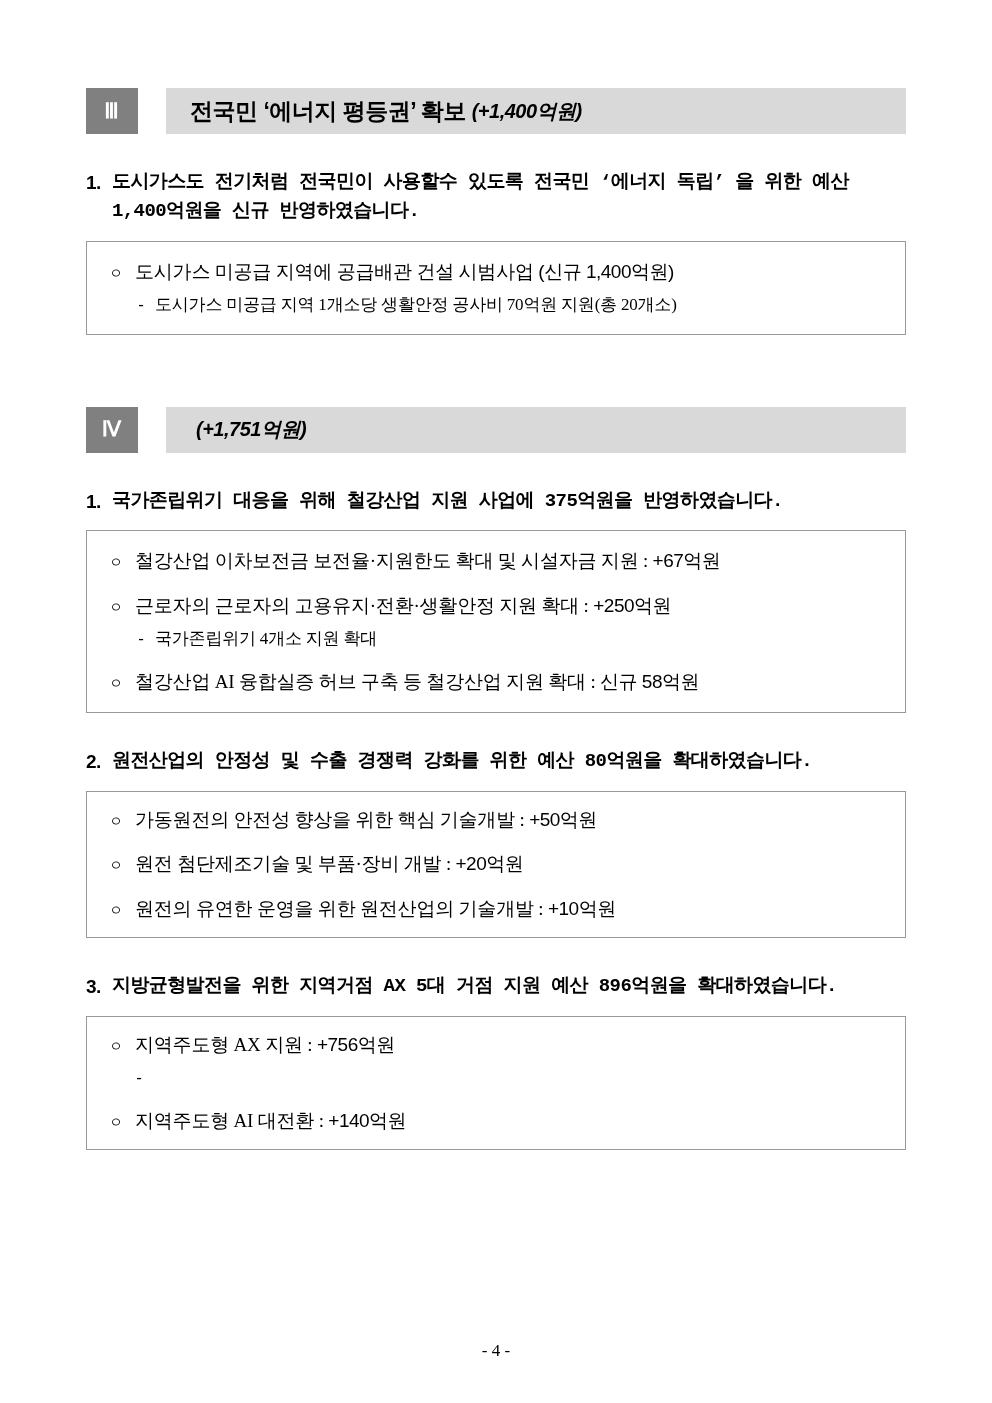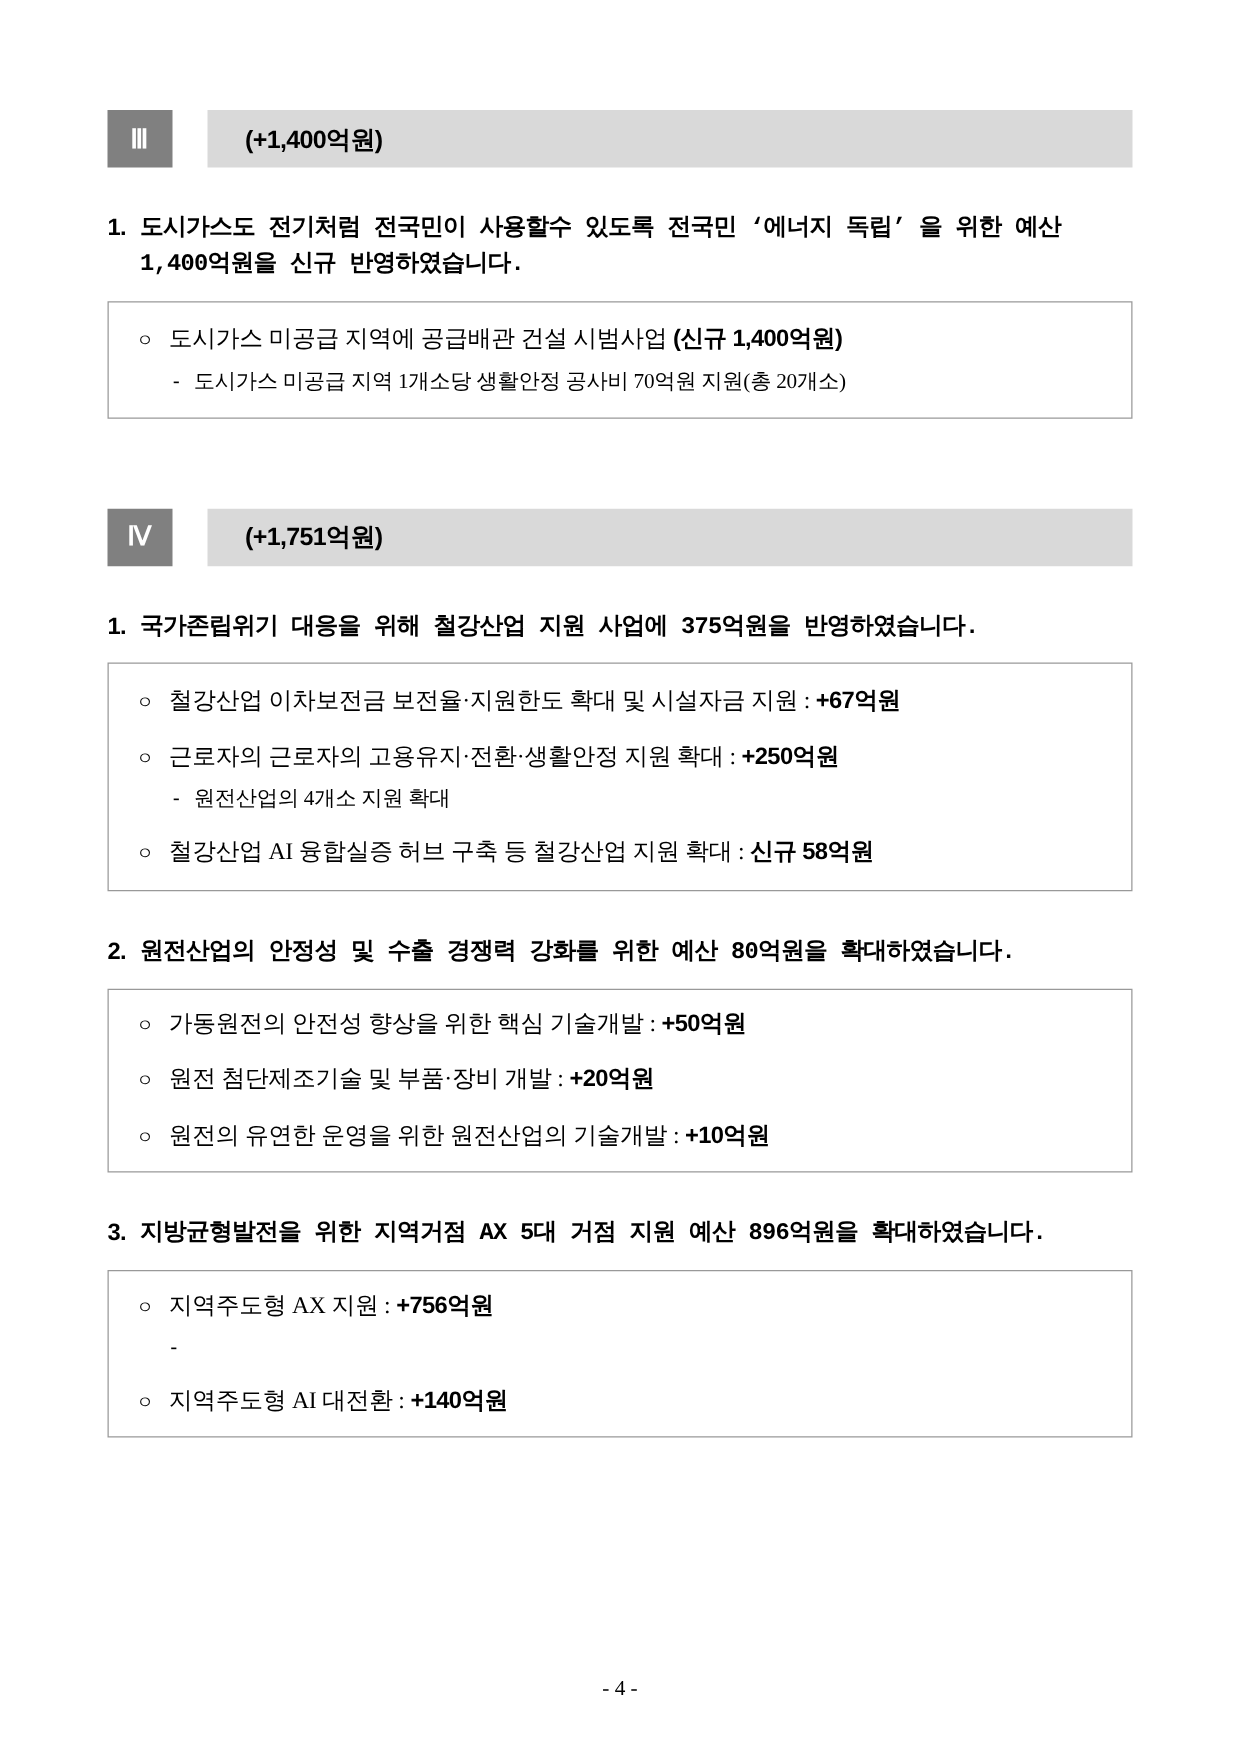--- a/index.html
+++ b/index.html
@@ -55,20 +55,21 @@
     font-weight: bold;
     letter-spacing: -0.5px;
     color: #000;
   }
   .section-title-bar .t-sub {
     font-size: 20px;
     font-weight: bold;
     letter-spacing: -0.5px;
     color: #000;
     margin-left: 6px;
+    font-style: italic;
   }
 
   
   .numbered {
     display: flex;
     font-size: 19px;
     font-weight: bold;
     letter-spacing: -0.6px;
     line-height: 1.55;
     color: #000;
@@ -113,21 +114,21 @@
   }
   .bullet-row .body { flex: 1; }
   .bullet-row.sub {
     padding-left: 18px;
     font-size: 17px;
   }
   .bullet-row.sub2 {
     padding-left: 16px;
     font-size: 16px;
   }
-  .b { font-weight: bold; font-family: "Liberation Sans", sans-serif; letter-spacing: -0.5px;}
+  .b { font-weight: normal; font-family: "Liberation Sans", sans-serif; letter-spacing: -0.5px;}
   .spaced { margin-top: 16px; }
   .spaced-sm { margin-top: 6px; }
 
   .gap-lg { height: 72px; }
 
   .footer {
     position: absolute;
     bottom: 42px;
     left: 0;
     width: 992px;
@@ -138,20 +139,21 @@
   }
 </style>
 </head>
 <body>
 
 <div class="page">
 
   <div class="section-header">
     <div class="section-badge">Ⅲ</div>
     <div class="section-title-bar">
+      <span class="t-main">전국민 ‘에너지 평등권’ 확보</span>
       <span class="t-sub">(+1,400억원)</span>
     </div>
   </div>
 
   <div class="numbered">
     <span class="num">1.</span>
     <span class="txt">도시가스도 전기처럼 전국민이 사용할수 있도록 전국민 ‘에너지 독립’ 을 위한 예산 1,400억원을 신규 반영하였습니다.</span>
   </div>
 
   <div class="box">
@@ -183,21 +185,21 @@
     <div class="bullet-row">
       <span class="mark">ㅇ</span>
       <span class="body"><span>철강산업 이차보전금 보전율·지원한도 확대 및 시설자금 지원 : </span><span class="b">+67억원</span></span>
     </div>
     <div class="bullet-row spaced">
       <span class="mark">ㅇ</span>
       <span class="body"><span>근로자의 근로자의 고용유지·전환·생활안정 지원 확대 : </span><span class="b">+250억원</span></span>
     </div>
     <div class="bullet-row sub spaced-sm">
       <span class="mark dash">-</span>
-      <span class="body">원전산업의 4개소 지원 확대</span>
+      <span class="body">국가존립위기 4개소 지원 확대</span>
     </div>
     <div class="bullet-row spaced">
       <span class="mark">ㅇ</span>
       <span class="body"><span>철강산업 AI 융합실증 허브 구축 등 철강산업 지원 확대 : </span><span class="b">신규 58억원</span></span>
     </div>
   </div>
 
   <div class="numbered">
     <span class="num">2.</span>
     <span class="txt">원전산업의 안정성 및 수출 경쟁력 강화를 위한 예산 80억원을 확대하였습니다.</span>

